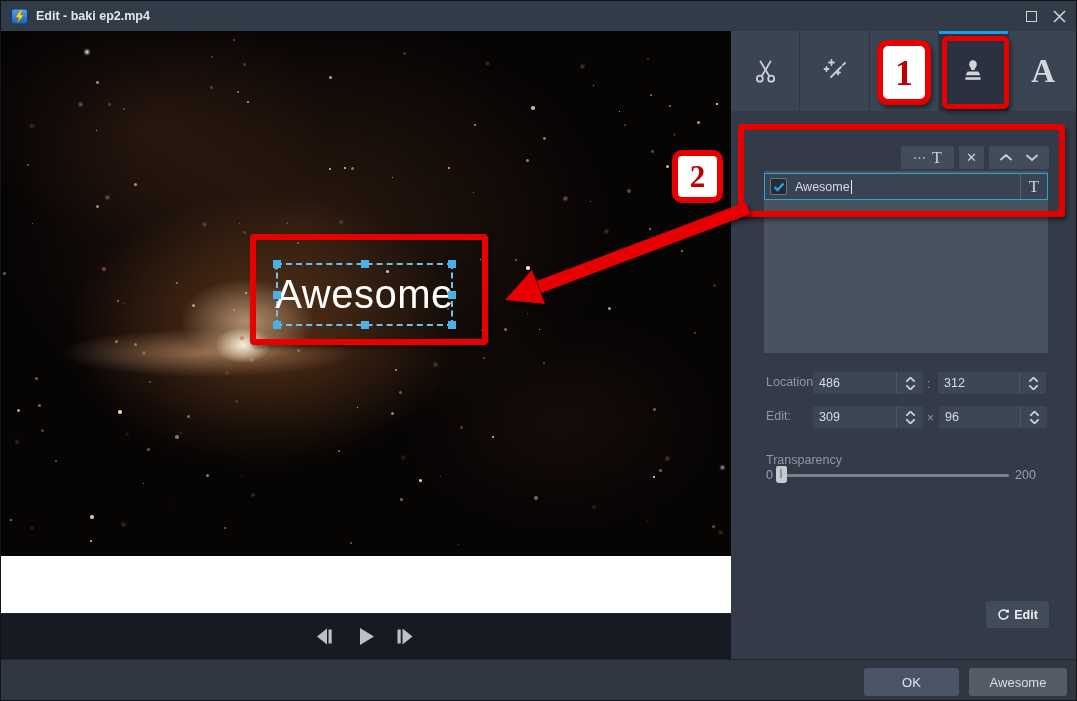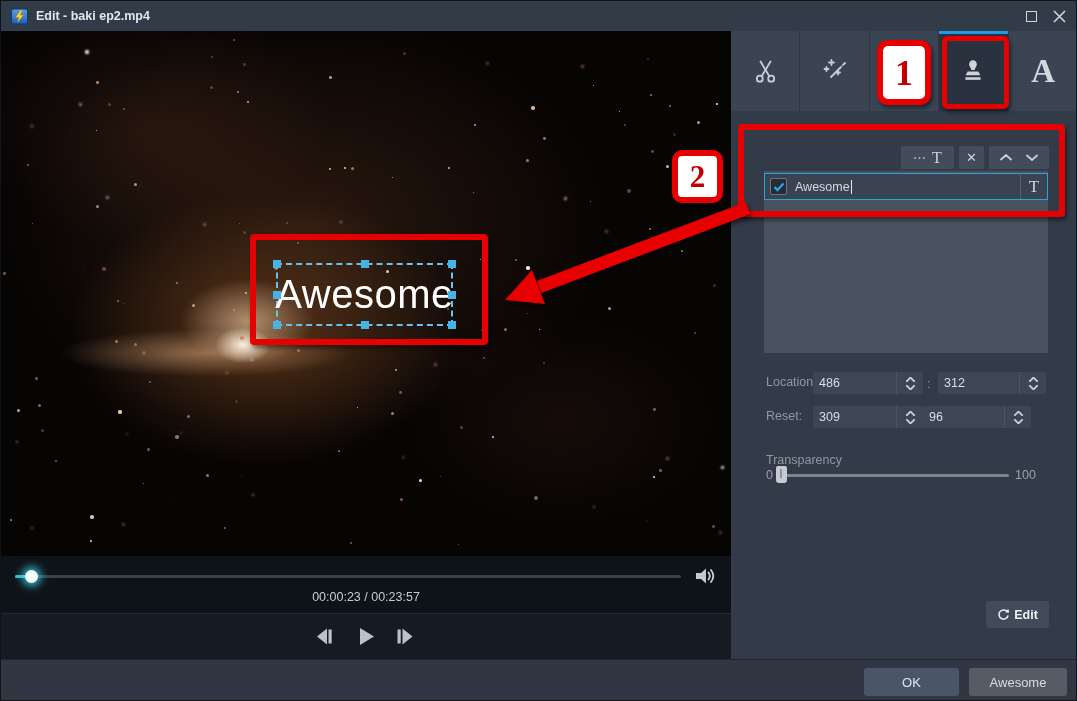--- a/index.html
+++ b/index.html
@@ -277,32 +277,20 @@
       <div class="handle h-n"></div>
       <div class="handle h-ne"></div>
       <div class="handle h-w"></div>
       <div class="handle h-e"></div>
       <div class="handle h-sw"></div>
       <div class="handle h-s"></div>
       <div class="handle h-se"></div>
     </div>
   </div>
 
-  <div class="seek-strip">
-    <div class="seek-track">
-      <div class="seek-played"></div>
-    </div>
-    <div class="seek-handle"></div>
-    <svg class="volume" viewBox="0 0 22 20">
-      <polygon points="1,7 6,7 11,2.5 11,17.5 6,13 1,13" fill="#c2c7cd"></polygon>
-      <path d="M13.5,6.5 q2.6,3.5 0,7" class="icon-stroke" stroke-width="1.6"></path>
-      <path d="M16,4 q4.6,6 0,12" class="icon-stroke" stroke-width="1.6"></path>
-    </svg>
-    <div class="time-text">00:00:23 / 00:23:57</div>
-  </div>
 
   <div class="transport-strip">
     <svg class="tr-btn" style="left:314px" viewBox="0 0 20 19">
       <polygon points="12,1.5 2,9.5 12,17.5" fill="#bcc1c8"></polygon>
         <rect x="13.5" y="2.5" width="3.2" height="14" fill="#bcc1c8"></rect>
     </svg>
     <svg class="tr-btn" style="left:356px" viewBox="0 0 20 19">
       <polygon points="3,1 17,9.5 3,18" fill="#bcc1c8"></polygon>
     </svg>
     <svg class="tr-btn" style="left:395px" viewBox="0 0 20 19">
@@ -396,50 +384,50 @@
       <div class="spin">
         <svg width="9" height="5" viewBox="0 0 9 5">
             <polyline points="0.5,4.5 4.5,0.5 8.5,4.5" class="icon-stroke" stroke-width="1.2"></polyline>
           </svg>
         <svg width="9" height="5" viewBox="0 0 9 5">
             <polyline points="0.5,0.5 4.5,4.5 8.5,0.5" class="icon-stroke" stroke-width="1.2"></polyline>
           </svg>
       </div>
     </div>
 
-    <div class="prop-label" style="top:378px">Reset:</div>
+    <div class="prop-label" style="top:378px">Edit:</div>
     <div class="spinfield" style="left:82px;top:375px;width:110px">
       <input value="309" style="">
       <div class="spin">
         <svg width="9" height="5" viewBox="0 0 9 5">
             <polyline points="0.5,4.5 4.5,0.5 8.5,4.5" class="icon-stroke" stroke-width="1.2"></polyline>
           </svg>
         <svg width="9" height="5" viewBox="0 0 9 5">
             <polyline points="0.5,0.5 4.5,4.5 8.5,0.5" class="icon-stroke" stroke-width="1.2"></polyline>
           </svg>
       </div>
     </div>
     <div class="sep" style="left:196px;top:380px">×</div>
-    <div class="spinfield" style="left:192px;top:375px;width:108px">
+    <div class="spinfield" style="left:208px;top:375px;width:108px">
       <input value="96" style="">
       <div class="spin">
         <svg width="9" height="5" viewBox="0 0 9 5">
             <polyline points="0.5,4.5 4.5,0.5 8.5,4.5" class="icon-stroke" stroke-width="1.2"></polyline>
           </svg>
         <svg width="9" height="5" viewBox="0 0 9 5">
             <polyline points="0.5,0.5 4.5,4.5 8.5,0.5" class="icon-stroke" stroke-width="1.2"></polyline>
           </svg>
       </div>
     </div>
 
     <div class="prop-label" style="top:422px">Transparency</div>
     <div class="tr-min" style="left:35px;top:437px">0</div>
     <div class="sl-track"></div>
     <div class="sl-handle"></div>
-    <div class="tr-max" style="left:284px;top:437px">100</div>
+    <div class="tr-max" style="left:284px;top:437px">200</div>
 
     <button class="reset-btn">
       <svg width="13" height="13" viewBox="0 0 13 13">
         <path d="M10.6,4.2 A4.6,4.6 0 1 0 11.1,7.5" fill="none" stroke="#eef1f4" stroke-width="1.5"></path>
         <polygon points="8.2,4.6 12.4,4.6 11.2,1" fill="#eef1f4"></polygon>
       </svg>
       <span>Edit</span>
     </button>
   </div>
 

